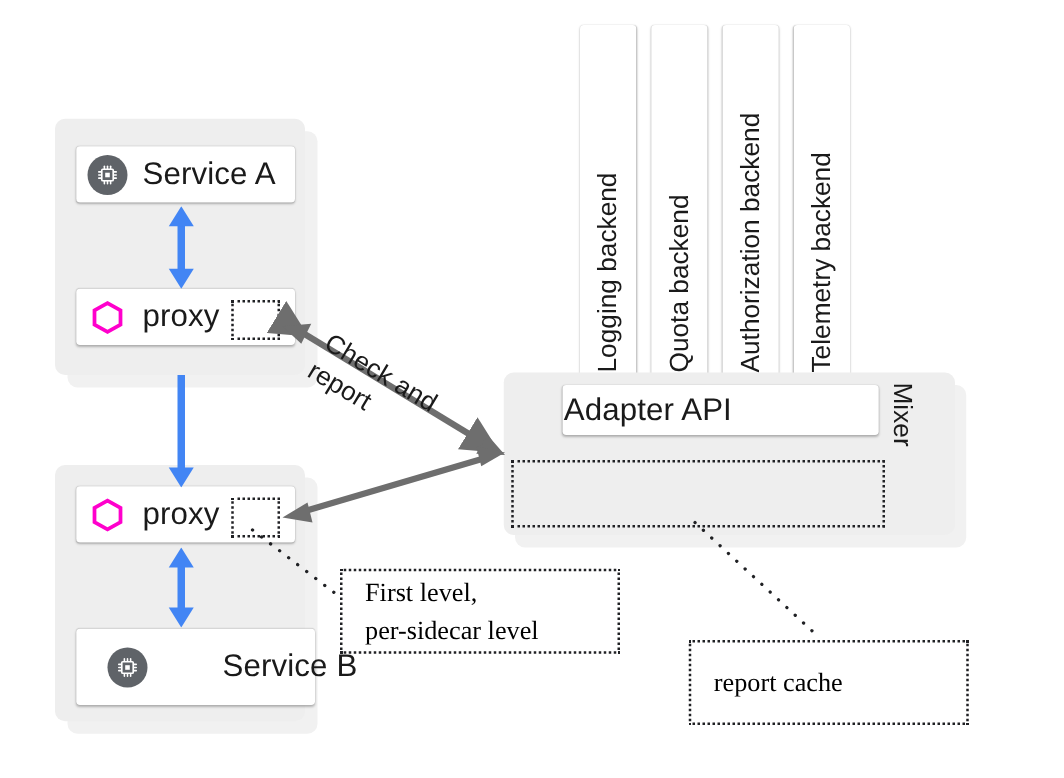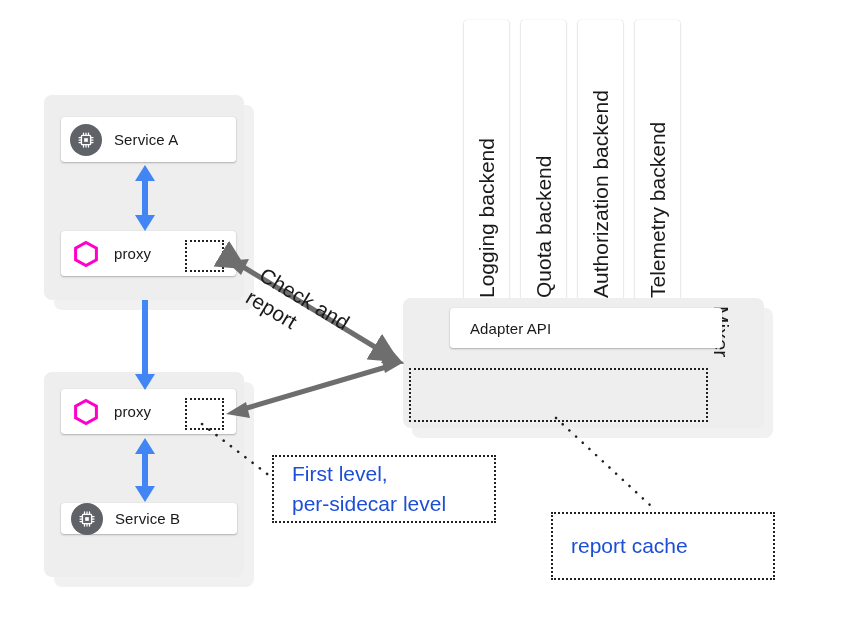--- a/index.html
+++ b/index.html
@@ -31,21 +31,21 @@
   }
   .white-box {
     position: absolute;
     background: #ffffff;
     border-radius: 3px;
     box-shadow: 0 1px 2px rgba(0,0,0,0.26), 0 0 1px rgba(0,0,0,0.16);
     display: flex;
     align-items: center;
   }
   .row-label {
-    font-size: 15px;
+    font-size: 25px;
     color: #1a1a1a;
     letter-spacing: 0.1px;
     white-space: nowrap;
   }
 
   
   .chip-icon {
     width: 32px;
     height: 32px;
     border-radius: 50%;
@@ -123,23 +123,24 @@
     border: 2px dotted #202124;
     background: #ffffff;
     box-sizing: border-box;
     display: flex;
     flex-direction: column;
     justify-content: center;
     padding-left: 18px;
   }
   .callout span {
     font-size: 21px;
-    color: #1d4ed8;
+    color: #000000;
     line-height: 30px;
     white-space: nowrap;
+    font-family: Liberation Serif, serif;
   }
 
   
   .mixer-cache {
     position: absolute;
     border: 2px dotted #202124;
     background: transparent;
   }
 
   
@@ -170,21 +171,21 @@
   </div>
   <div class="backend-card" style="left:635px; top:20px; width:45px; height:290px;">
     <div class="vtext">Telemetry backend</div>
   </div>
 
   <div class="stack-card behind" style="left:412px; top:308px; width:361px; height:130px;"></div>
   <div class="stack-card" style="left:403px; top:298px; width:361px; height:130px;"></div>
 
   <div class="mixer-label" style="left:733px; top:306px;">Mixer</div>
 
-  <div class="white-box" style="left:450px; top:308px; width:252px; height:40px; padding-left:20px;">
+  <div class="white-box" style="left:450px; top:308px; width:252px; height:40px; padding-left:1px;">
     <span class="row-label">Adapter API</span>
   </div>
 
   <div class="mixer-cache" style="left:409px; top:368px; width:295px; height:50px;"></div>
 
   <div class="stack-card behind" style="left:54px; top:105px; width:200px; height:205px;"></div>
   <div class="stack-card" style="left:44px; top:95px; width:200px; height:205px;"></div>
 
   <div class="white-box" style="left:61px; top:117px; width:166px; height:45px; padding-left:9px;">
     <span class="chip-icon">
@@ -226,21 +227,21 @@
   <div class="white-box" style="left:61px; top:389px; width:166px; height:45px; padding-left:9px;">
     <span class="hex-icon">
       <svg width="26" height="28" viewBox="0 0 26 28">
         <polygon points="13,2.5 23.4,8.25 23.4,19.75 13,25.5 2.6,19.75 2.6,8.25" fill="none" stroke="#ff00cc" stroke-width="3"></polygon>
       </svg>
     </span>
     <span class="row-label" style="margin-left:12px;">proxy</span>
     <span class="mini-cache" style="left:124px; top:9px; width:35px; height:28px;"></span>
   </div>
 
-  <div class="white-box" style="left:61px; top:503px; width:166px; height:31px; padding-left:10px;">
+  <div class="white-box" style="left:61px; top:503px; width:166px; height:61px; padding-left:25px;gap:48px;">
     <span class="chip-icon">
       <svg width="20" height="20" viewBox="0 0 24 24" fill="none">
         <rect x="6.5" y="6.5" width="11" height="11" stroke="#ffffff" stroke-width="1.6" rx="1"></rect>
         <rect x="9.8" y="9.8" width="4.4" height="4.4" fill="#ffffff"></rect>
         <g stroke="#ffffff" stroke-width="1.5" stroke-linecap="round">
           <line x1="9" y1="3.6" x2="9" y2="6"></line>
           <line x1="12" y1="3.6" x2="12" y2="6"></line>
           <line x1="15" y1="3.6" x2="15" y2="6"></line>
           <line x1="9" y1="18" x2="9" y2="20.4"></line>
           <line x1="12" y1="18" x2="12" y2="20.4"></line>

